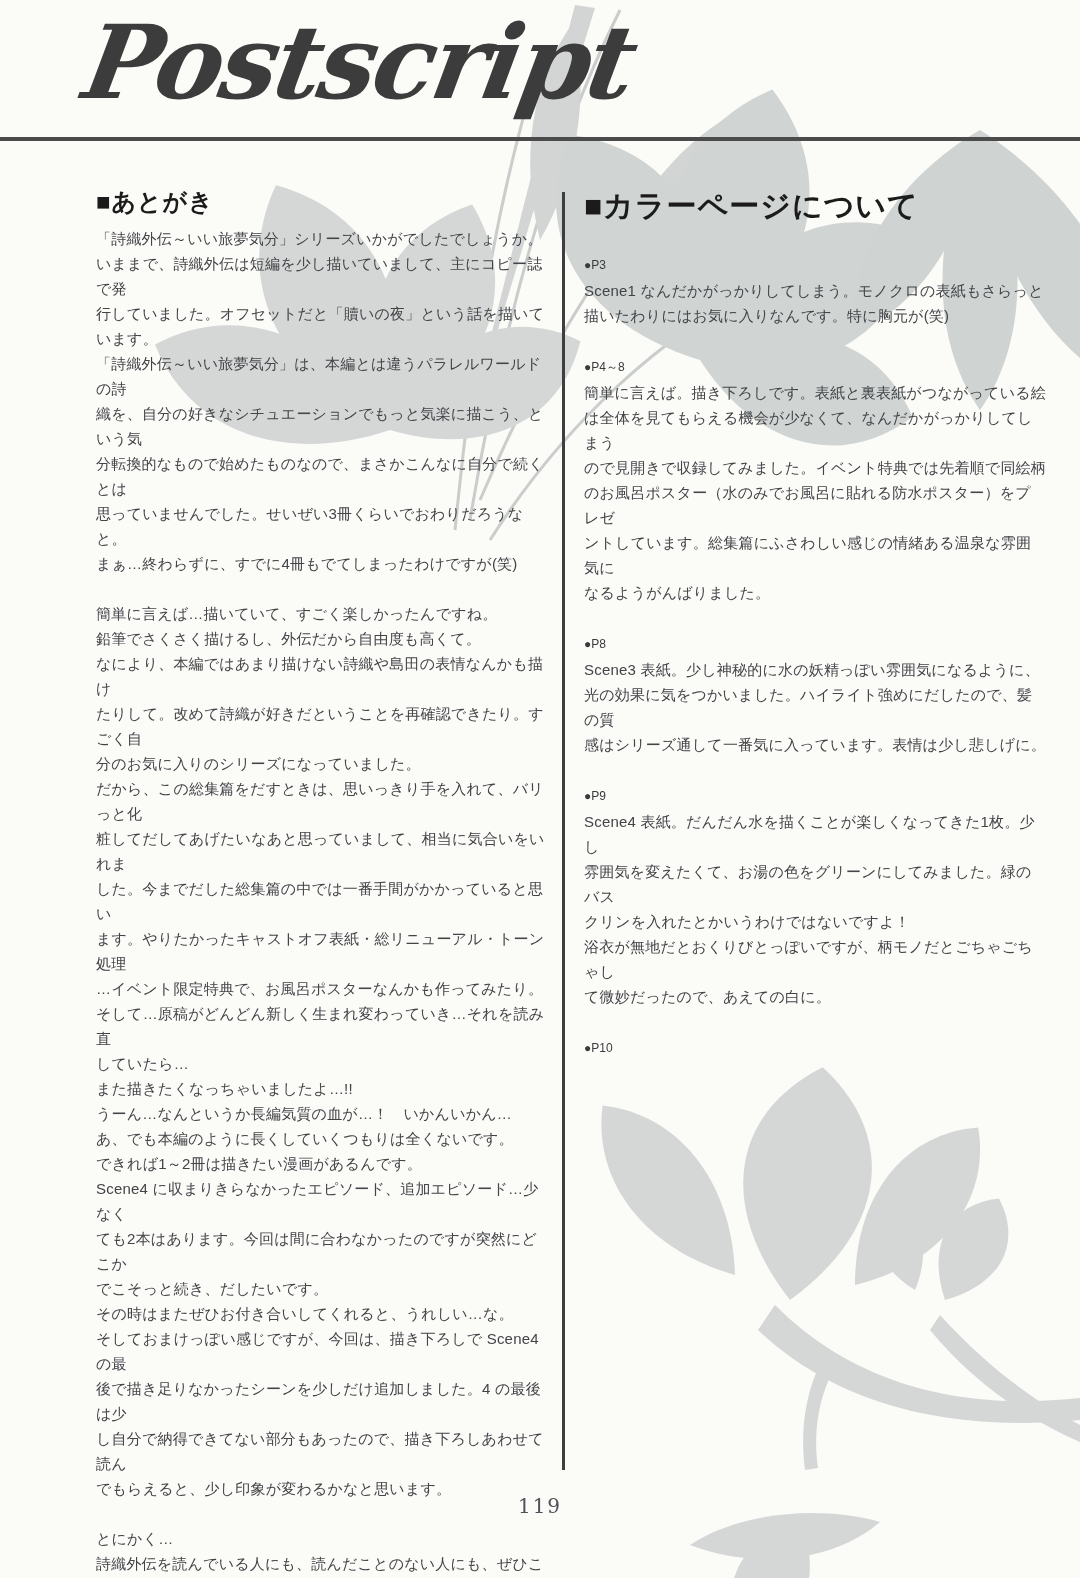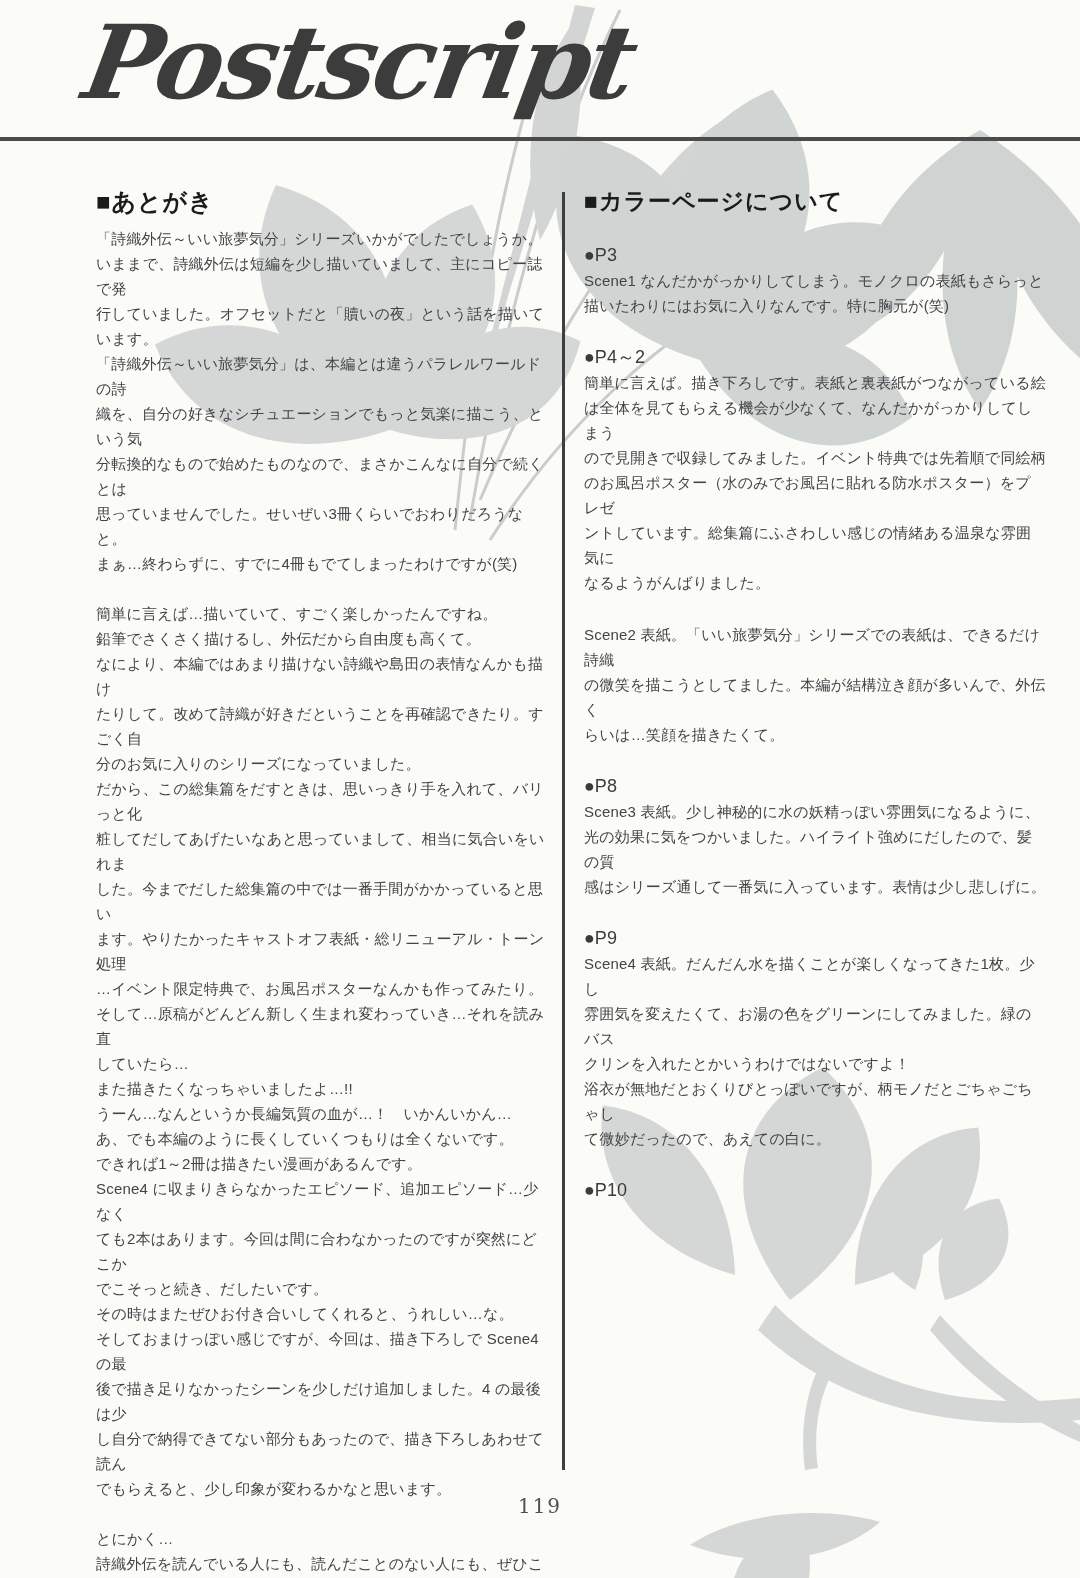--- a/index.html
+++ b/index.html
@@ -23,29 +23,29 @@
     position:absolute;left:562px;top:192px;width:3px;height:1278px;
     background:#3e3e3e;z-index:1;
   }
   .col-left{position:absolute;left:96px;top:186px;width:452px;z-index:1;}
   .col-right{position:absolute;left:584px;top:186px;width:462px;z-index:1;}
   .heading-left{
     font-size:24px;font-weight:bold;color:#1b1b1b;
     margin:0 0 8px 0;letter-spacing:1px;
   }
   .heading-right{
-    font-size:23px;font-weight:bold;color:#1b1b1b;
+    font-size:30px;font-weight:bold;color:#1b1b1b;
     margin:0 0 26px 0;letter-spacing:1px;
   }
   .body-text{
     font-size:15px;line-height:25px;letter-spacing:0.2px;
     white-space:pre-line;overflow-wrap:anywhere;color:#434448;
   }
   .section{margin-bottom:27px;}
-  .section-label{font-size:18px;line-height:25px;color:#3a3b3e;}
+  .section-label{font-size:12px;line-height:25px;color:#3a3b3e;}
   .page-number{
     position:absolute;left:0;top:1494px;width:1080px;z-index:1;
     text-align:center;font-family:"DejaVu Serif",serif;
     font-size:20px;letter-spacing:2px;color:#50505a;
   }
 </style>
 </head>
 <body>
 
 <svg class="decor" viewBox="0 0 1080 1578" xmlns="http://www.w3.org/2000/svg" aria-hidden="true">
@@ -157,32 +157,29 @@
 
 <div class="col-right">
   <div class="heading-right">■カラーページについて</div>
 
   <div class="section">
     <div class="section-label">●P3</div>
     <div class="body-text">Scene1 なんだかがっかりしてしまう。モノクロの表紙もさらっと
 描いたわりにはお気に入りなんです。特に胸元が(笑)</div>
   </div>
   <div class="section">
-    <div class="section-label">●P4～2</div>
+    <div class="section-label">●P4～8</div>
     <div class="body-text">簡単に言えば。描き下ろしです。表紙と裏表紙がつながっている絵
 は全体を見てもらえる機会が少なくて、なんだかがっかりしてしまう
 ので見開きで収録してみました。イベント特典では先着順で同絵柄
 のお風呂ポスター（水のみでお風呂に貼れる防水ポスター）をプレゼ
 ントしています。総集篇にふさわしい感じの情緒ある温泉な雰囲気に
 なるようがんばりました。</div>
   </div>
   <div class="section">
-    <div class="body-text">Scene2 表紙。「いい旅夢気分」シリーズでの表紙は、できるだけ詩織
-の微笑を描こうとしてました。本編が結構泣き顔が多いんで、外伝く
-らいは…笑顔を描きたくて。</div>
   </div>
   <div class="section">
     <div class="section-label">●P8</div>
     <div class="body-text">Scene3 表紙。少し神秘的に水の妖精っぽい雰囲気になるように、
 光の効果に気をつかいました。ハイライト強めにだしたので、髪の質
 感はシリーズ通して一番気に入っています。表情は少し悲しげに。</div>
   </div>
   <div class="section">
     <div class="section-label">●P9</div>
     <div class="body-text">Scene4 表紙。だんだん水を描くことが楽しくなってきた1枚。少し

